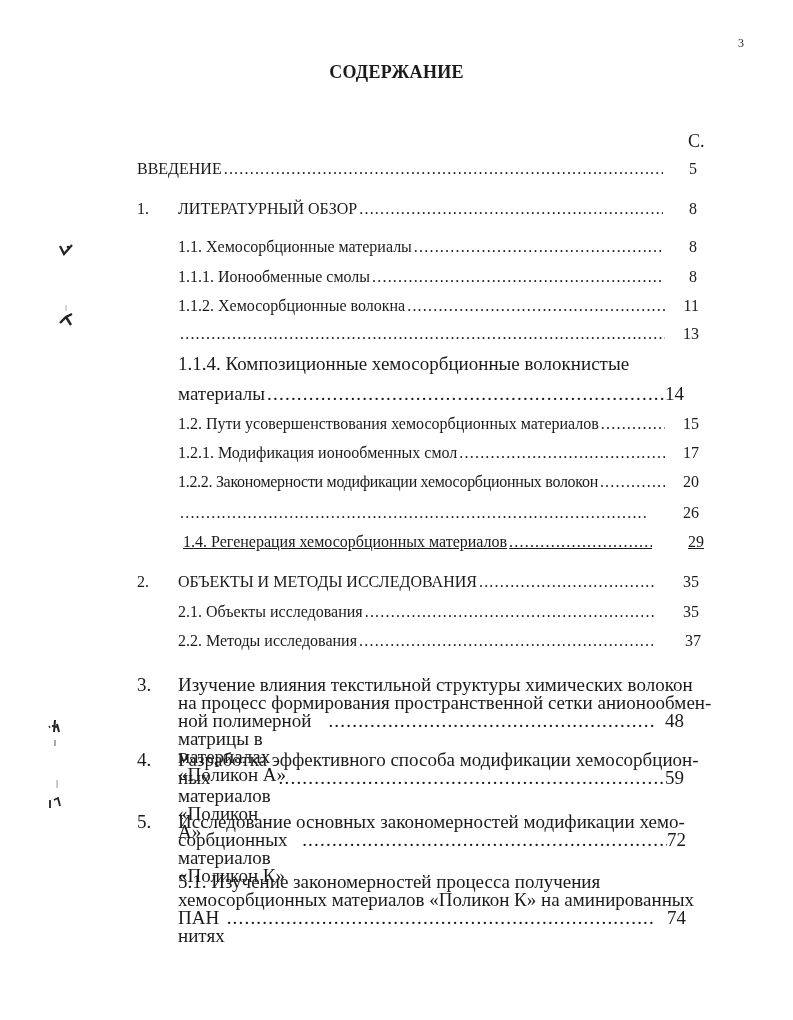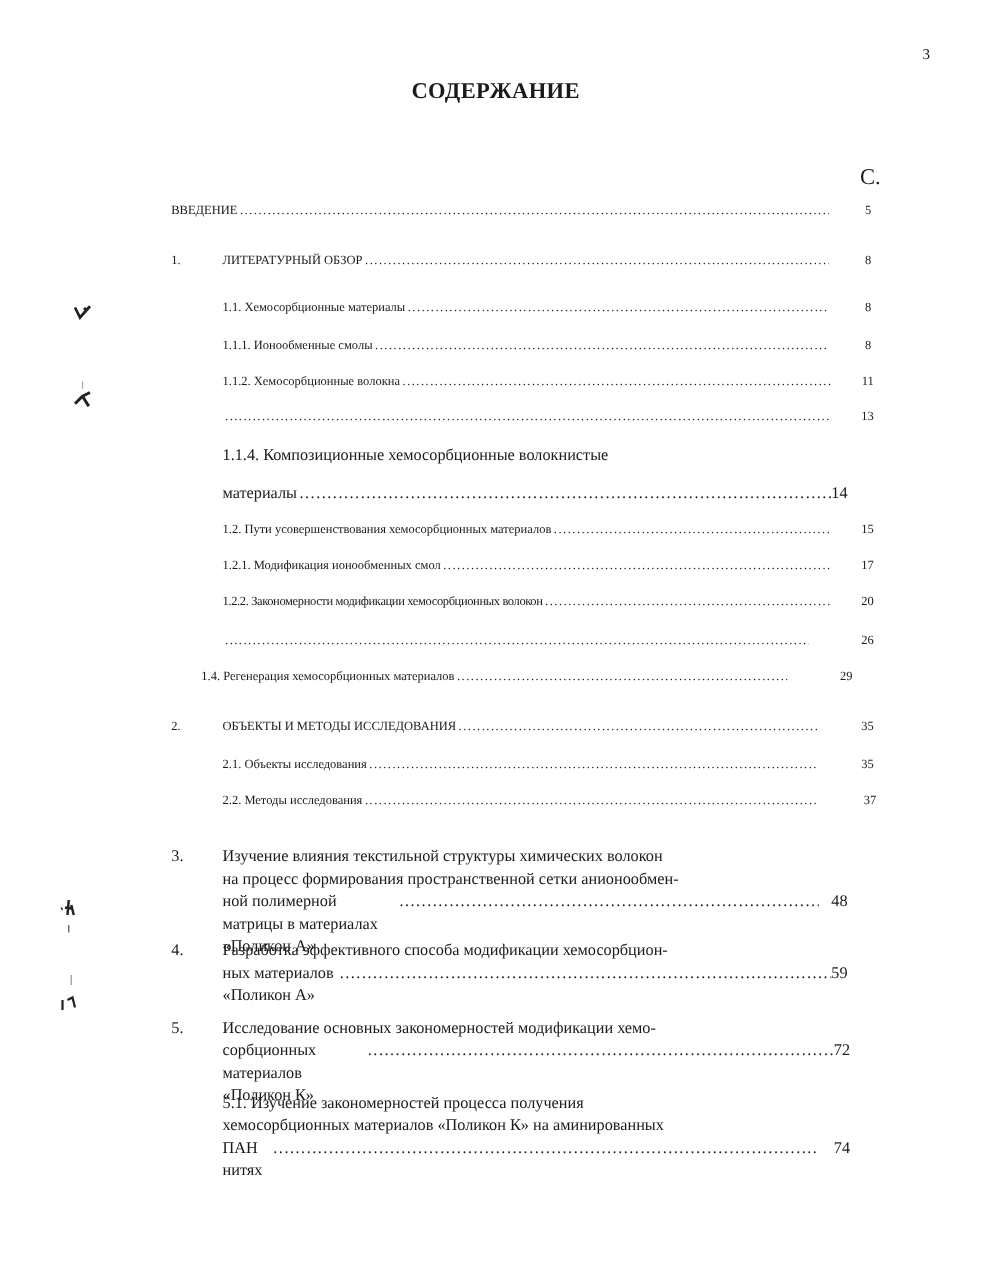--- a/index.html
+++ b/index.html
@@ -6,29 +6,29 @@
   body {
     width: 793px; height: 1020px; position: relative; overflow: hidden;
     font-family: "Liberation Serif", "DejaVu Serif", serif;
     color: #1a1a1a;
   }
   .page-number { position: absolute; top: 36px; left: 738px; font-size: 12px; }
   .title { position: absolute; top: 62px; left: 0; width: 793px; text-align: center;
            font-size: 18px; font-weight: bold; letter-spacing: 0.3px; }
   .col-header { position: absolute; top: 131px; left: 688px; font-size: 18px; }
 
-  .row { position: absolute; font-size: 10px; line-height: 18px; white-space: nowrap; }
+  .row { position: absolute; font-size: 16px; line-height: 18px; white-space: nowrap; }
   .row .num { position: absolute; left: 0; }
   .row .entry { display: flex; align-items: baseline; }
   .row .label { flex: 0 0 auto; }
   .row .dots { flex: 1 1 auto; overflow: hidden; white-space: nowrap; letter-spacing: 1.2px; margin-left: 2px; }
   .row .dots::before { content: "................................................................................................................................................................"; }
   .row .page { flex: 0 0 auto; width: 34px; text-align: right; }
 
-  .multi { position: absolute; font-size: 13px; line-height: 18px; }
+  .multi { position: absolute; font-size: 19px; line-height: 18px; }
   .multi .num { position: absolute; left: -41px; top: 0; }
   .multi .line { white-space: nowrap; }
   .multi .last { display: flex; align-items: baseline; }
   .multi .last .dots { flex: 1 1 auto; overflow: hidden; white-space: nowrap; letter-spacing: 1.2px; margin-left: 2px; }
   .multi .last .dots::before { content: "................................................................................................................................................................"; }
   .multi .last .page { flex: 0 0 auto; width: 34px; }
 
   .mark { position: absolute; color: #222; font-size: 14px; font-weight: bold; }
 </style>
 </head>
@@ -119,21 +119,21 @@
   </div>
 </div>
 
 <div class="row" style="top:504px; left:178px; width:521px;">
   <div class="entry">
     <span class="dots" style="margin-right:18px;"></span>
     <span class="page">26</span>
   </div>
 </div>
 
-<div class="row" style="top:533px; left:161px; width:521px;">
+<div class="row" style="top:533px; left:183px; width:521px;text-decoration:underline;">
   <div class="entry">
     <span class="label">1.4. Регенерация хемосорбционных материалов</span>
     <span class="dots" style="margin-right:18px;"></span>
     <span class="page">29</span>
   </div>
 </div>
 
 <div class="row" style="top:573px; left:137px; width:562px;">
   <span class="num">2.</span>
   <div class="entry" style="margin-left:41px;">

